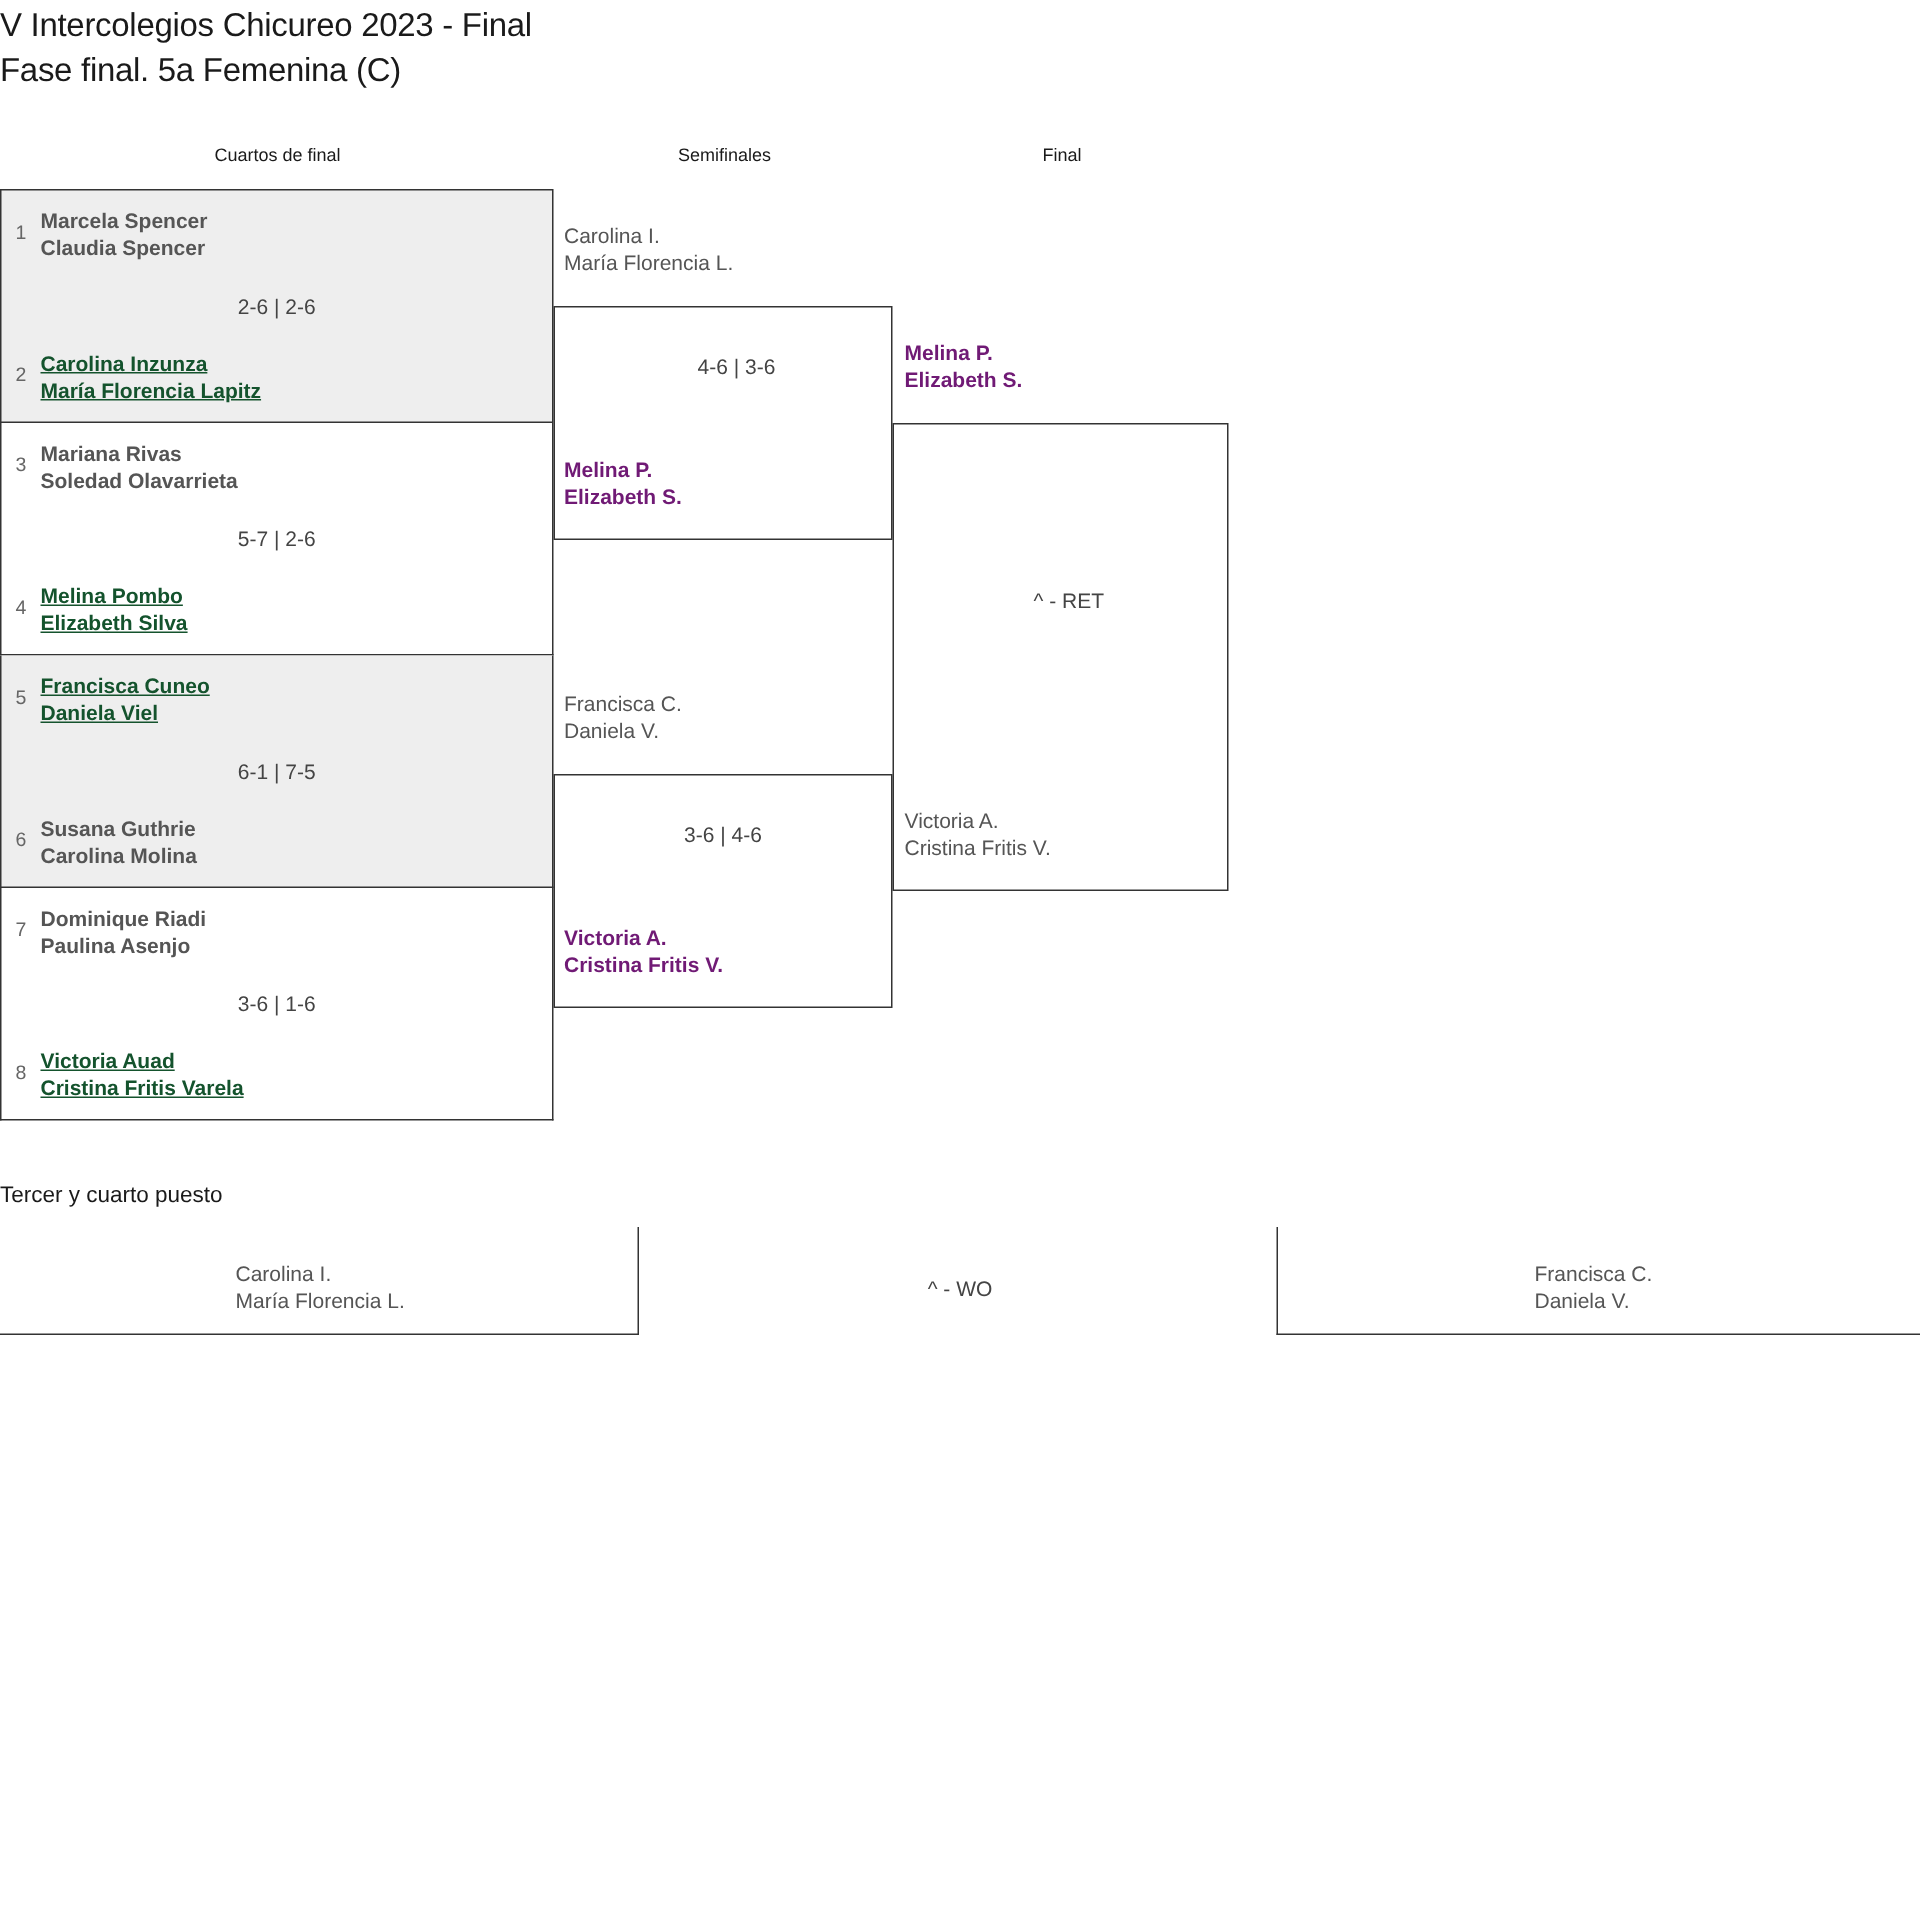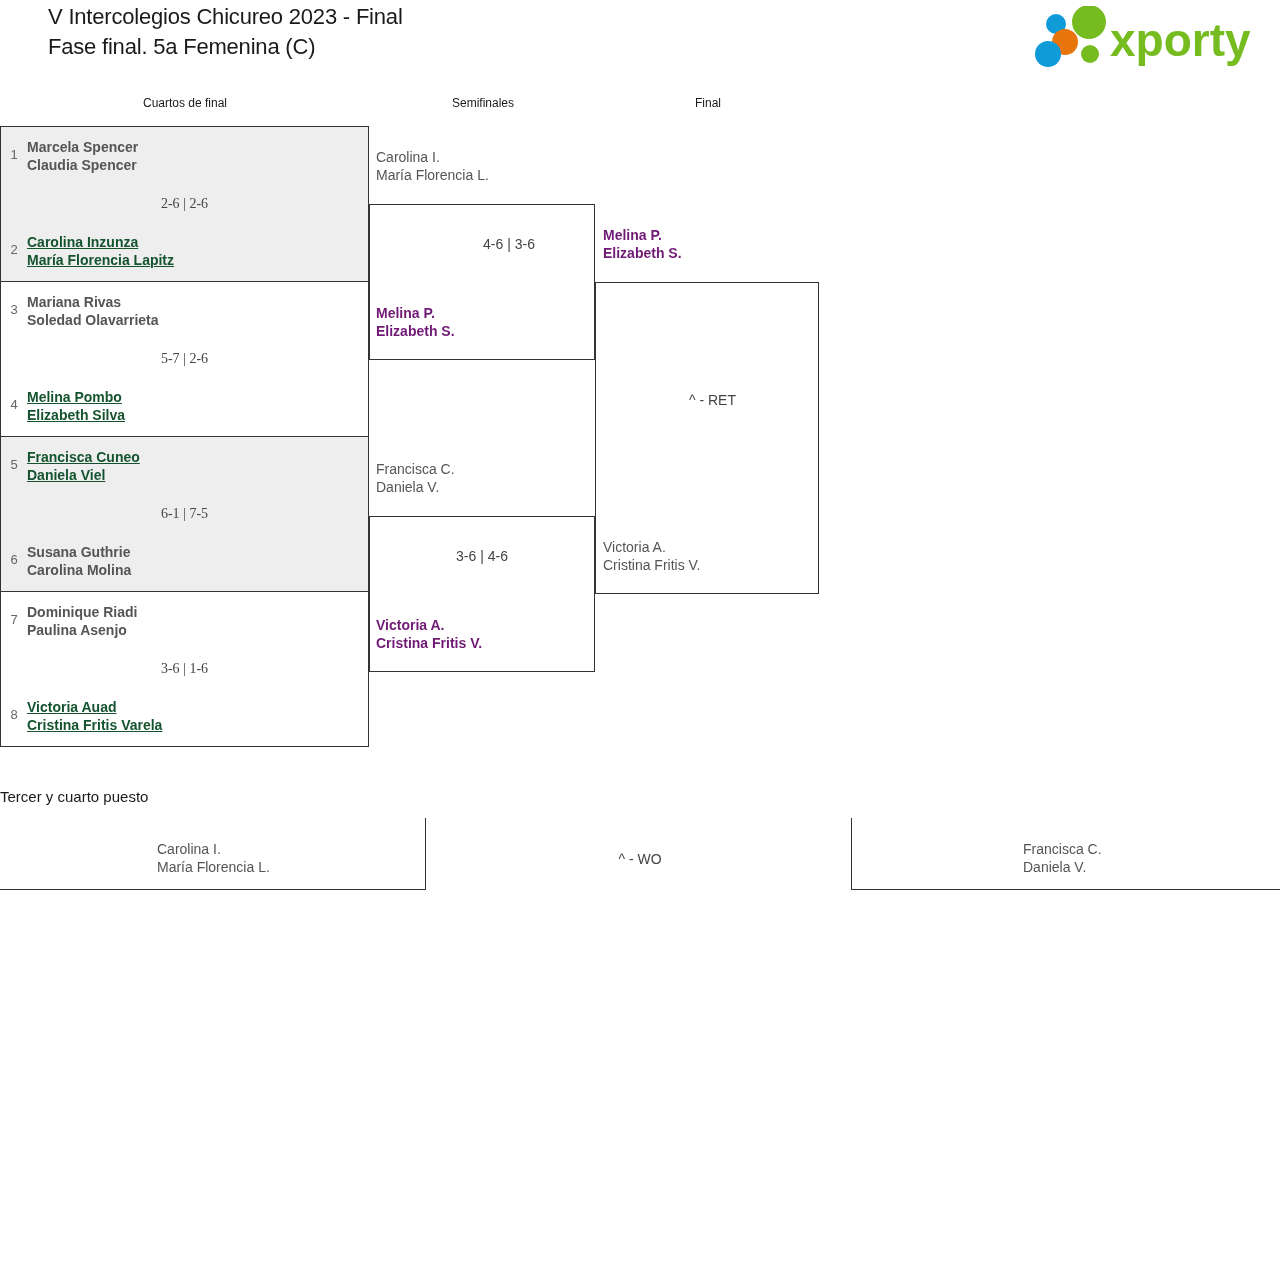--- a/index.html
+++ b/index.html
@@ -13,21 +13,20 @@
   }
   .page{position:relative;width:1280px;height:1282px;}
 
   
   .title{
     position:absolute;left:0;top:2px;
     font-size:22px;line-height:30px;
     font-weight:400;color:#1a1a1a;
     letter-spacing:-0.2px;
     white-space:pre;
-    padding-left:48px;
   }
   .logo{
     position:absolute;right:8px;top:6px;
     width:240px;height:62px;
   }
   .logo svg{display:block;}
 
   
   .round-head{
     position:absolute;
@@ -69,21 +68,21 @@
     color:#555555;
     white-space:pre-line;
     font-weight:bold;
   }
   .names.winner{color:#14532d;font-weight:700;text-decoration:underline;}
   .score{
     position:absolute;left:0;width:100%;
     top:50%;transform:translateY(-50%);
     text-align:center;
     font-size:14px;color:#444444;
-    box-sizing:border-box;font-family:Liberation Serif, serif;
+    box-sizing:border-box;
   }
 
   
   .sf{
     position:absolute;width:226px;
     border:1px solid #333333;
     box-sizing:border-box;
   }
   .fin{
     position:absolute;width:224px;
@@ -135,30 +134,20 @@
   }
 </style>
 </head>
 <body>
 
 <div class="page">
 
   <div class="title"><span>V Intercolegios Chicureo 2023 - Final</span>
 <span>Fase final. 5a Femenina (C)</span></div>
 
-  <div class="logo">
-    <svg width="240" height="62" viewBox="0 0 240 62" xmlns="http://www.w3.org/2000/svg">
-      <circle cx="24" cy="18" r="10" fill="#0e9bd8"></circle>
-      <circle cx="57" cy="16" r="17" fill="#76bc21"></circle>
-      <circle cx="33" cy="36" r="13" fill="#e8740c"></circle>
-      <circle cx="58" cy="48" r="9" fill="#76bc21"></circle>
-      <circle cx="16" cy="48" r="13" fill="#0e9bd8"></circle>
-      <text x="78" y="50" font-family="Liberation Sans, sans-serif" font-size="46" font-weight="700" fill="#76bc21">xporty</text>
-    </svg>
-  </div>
 
   <div class="round-head" id="rh0">Cuartos de final</div>
   <div class="round-head" id="rh1">Semifinales</div>
   <div class="round-head" id="rh2">Final</div>
 
   <div class="bracket">
 
     <div class="qf first shaded" style="top:0px;">
       <div class="team top">
         <span class="seed">1</span>
@@ -211,21 +200,21 @@
       <div class="team bot">
         <span class="seed">8</span>
         <span class="names winner">Victoria Auad
 Cristina Fritis Varela</span>
       </div>
     </div>
 
     <div class="sf" style="left:369px;top:78px;height:156px;"></div>
     <div class="adv" style="left:376px;top:22px;">Carolina I.
 María Florencia L.</div>
-    <div class="boxscore" style="left:372px;top:110px;width:274px;">4-6 | 3-6</div>
+    <div class="boxscore" style="left:354px;top:110px;width:274px;">4-6 | 3-6</div>
     <div class="adv winner" style="left:376px;top:178px;">Melina P.
 Elizabeth S.</div>
 
     <div class="sf" style="left:369px;top:390px;height:156px;"></div>
     <div class="adv" style="left:376px;top:334px;">Francisca C.
 Daniela V.</div>
     <div class="boxscore" style="left:369px;top:422px;width:226px;">3-6 | 4-6</div>
     <div class="adv winner" style="left:376px;top:490px;">Victoria A.
 Cristina Fritis V.</div>
 

